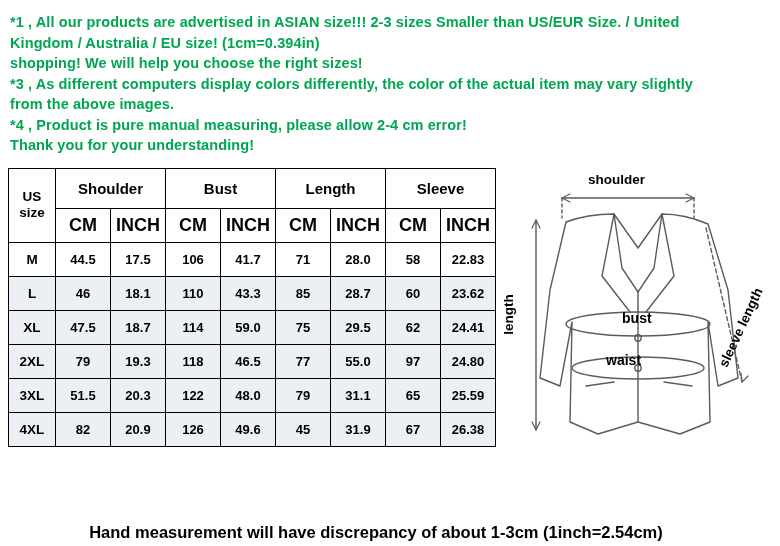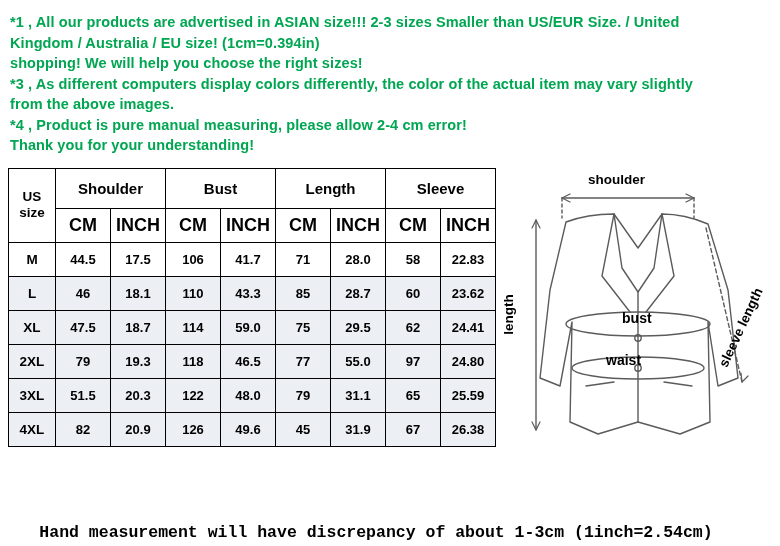--- a/index.html
+++ b/index.html
@@ -116,21 +116,21 @@
   
   .footer {
     position: absolute;
     left: 0;
     bottom: 4px;
     width: 752px;
     text-align: center;
     font-size: 16.5px;
     font-weight: bold;
     color: #000;
-    font-family: Liberation Mono, monospace;
+    font-family: Liberation Sans, sans-serif;
     margin-top: 35px;
   }
 </style>
 </head>
 <body>
 
 <div class="page">
 
   <div class="notes">
     <div class="note-line">*1 , All our products are advertised in ASIAN size!!! 2-3 sizes Smaller than US/EUR Size. / United</div>

